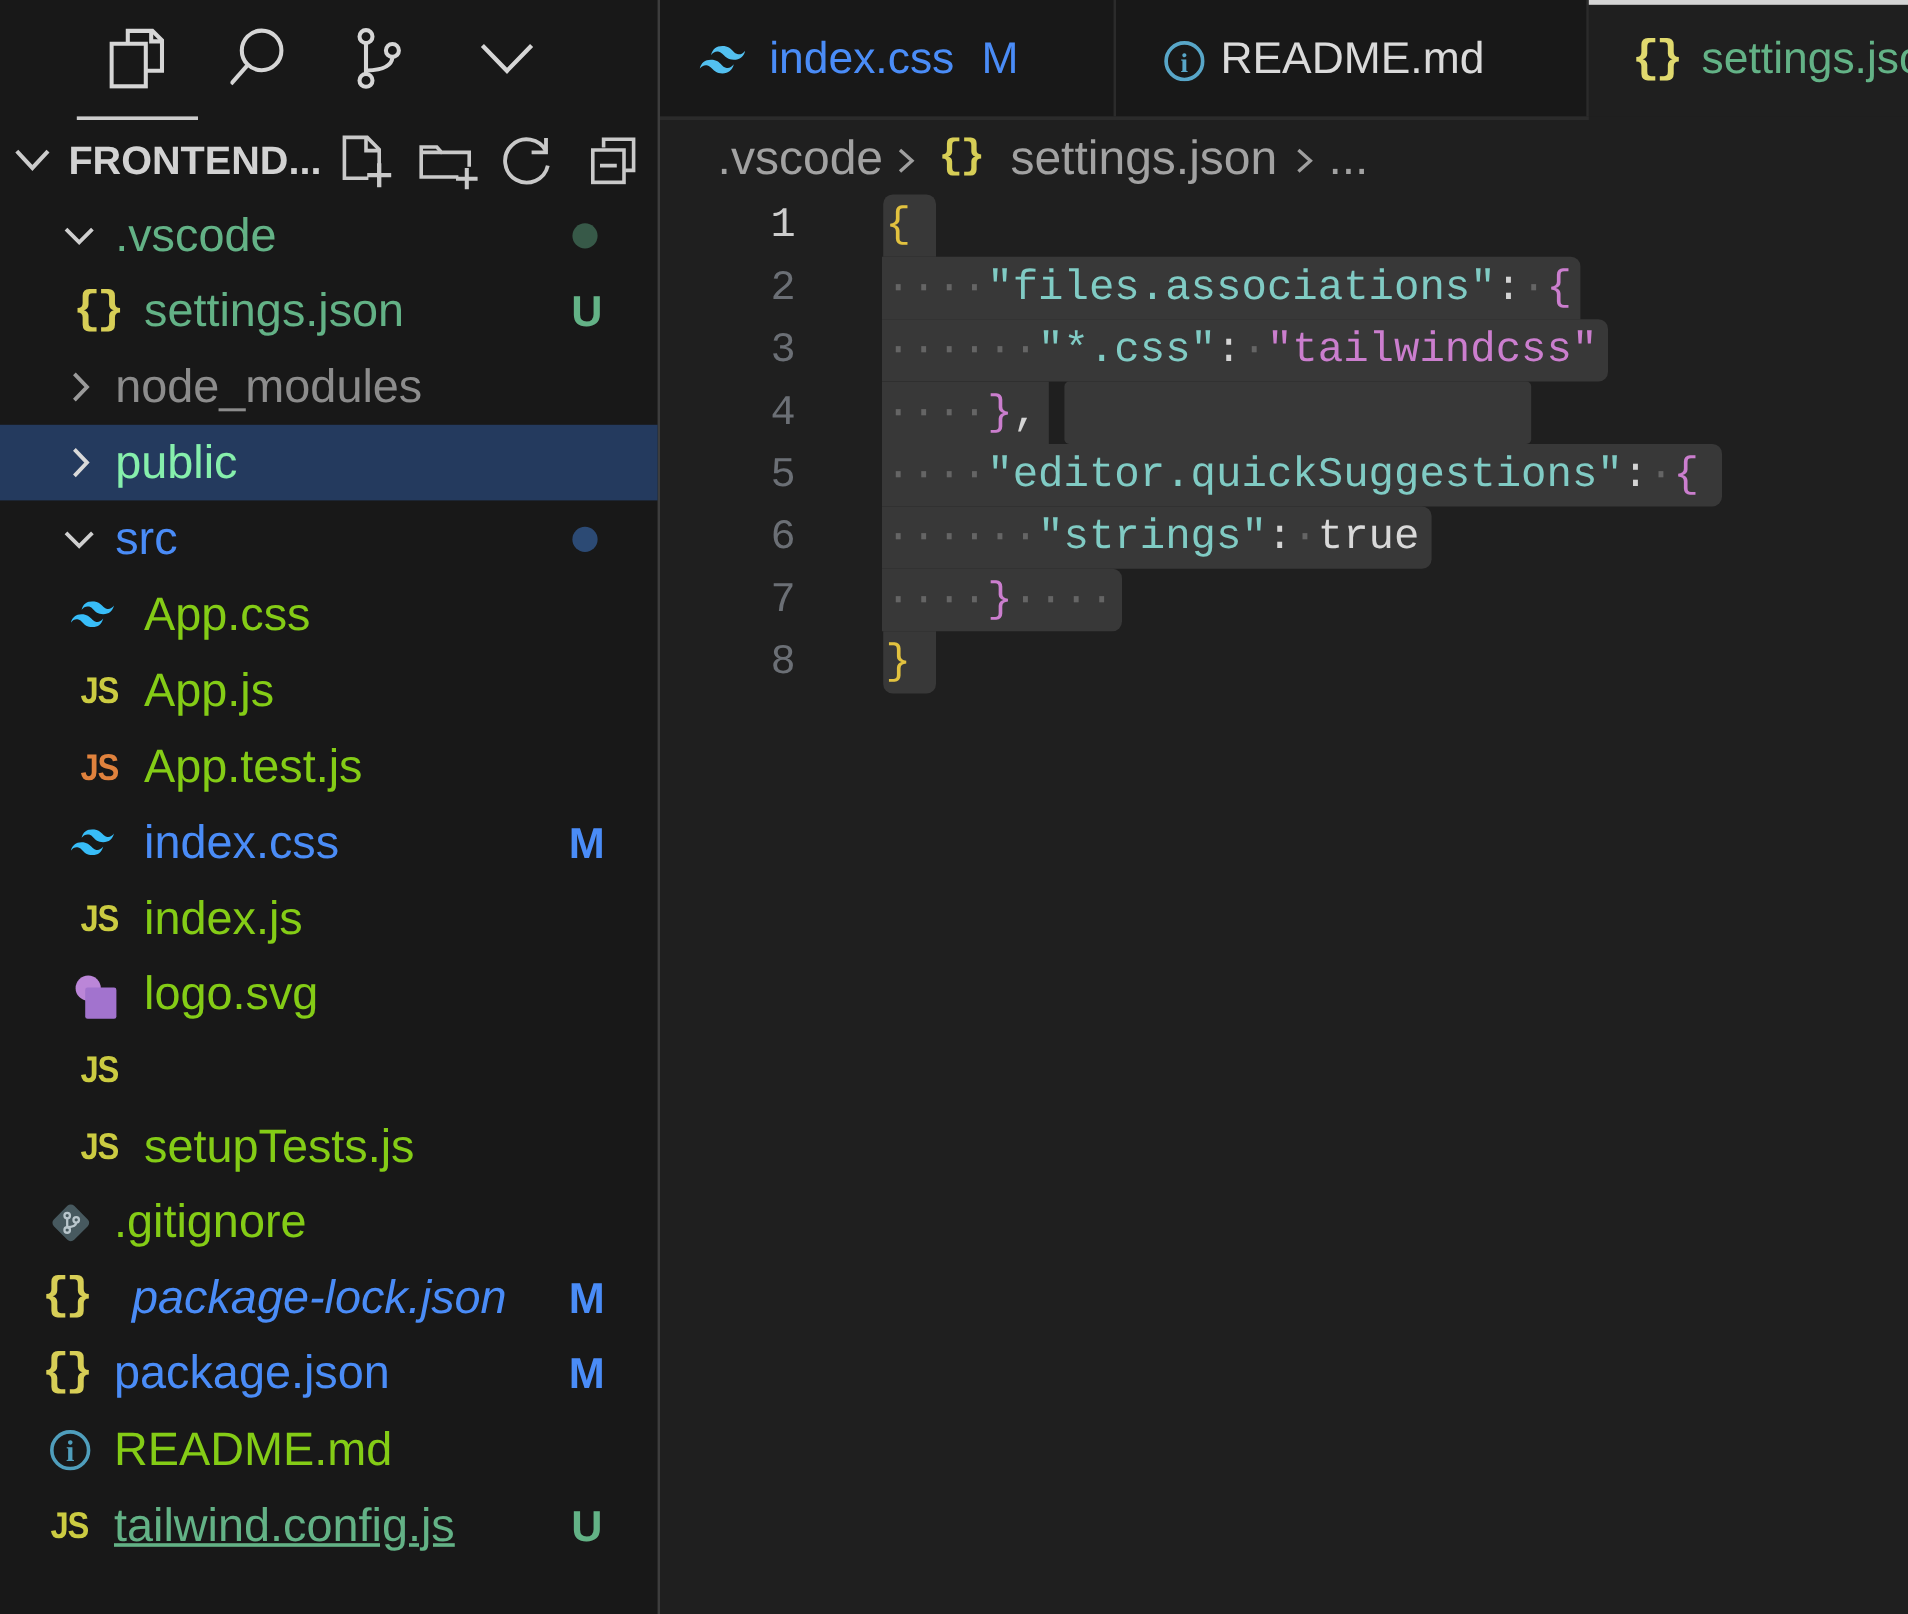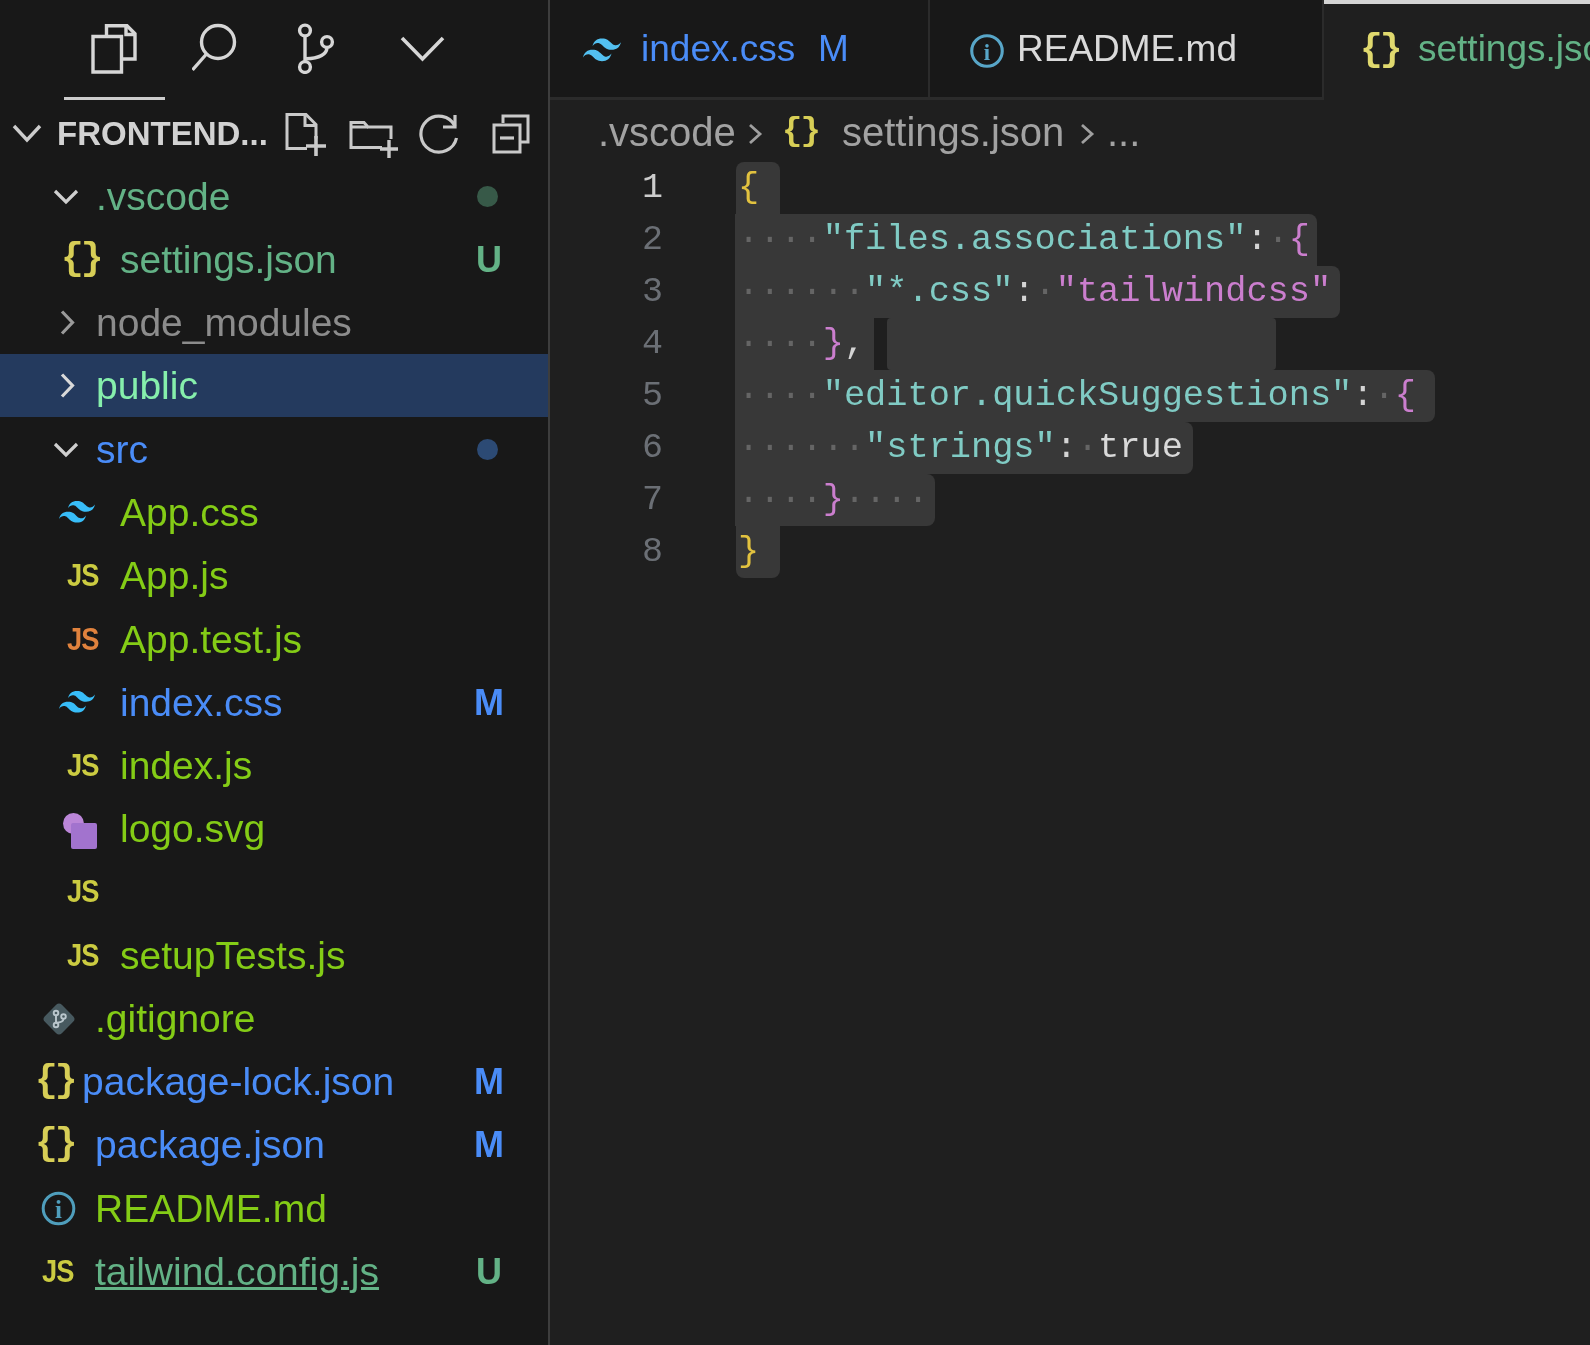--- a/index.html
+++ b/index.html
@@ -176,21 +176,21 @@
           <circle cx="16" cy="13" r="2.3"></circle>
           <circle cx="16" cy="25" r="2.3"></circle>
           <circle cx="23.5" cy="16.5" r="2.3"></circle>
           <path d="M16 15.3 L16 22.7 M23.5 18.8 Q23.5 22.5 16 22.7"></path>
         </g>
       </svg>
       <div class="rowlabel" style="left:95px; top:0; height:63px; line-height:63px;">.gitignore</div>
     </div>
     <div class="row" style="top:1049.5px;">
       <div class="abs" style="left:35px; top:0; height:63px; line-height:61px; font-size:38px; font-family:'Liberation Mono', monospace; font-weight:bold; color:#d7ce56; letter-spacing:-3px;">{}</div>
-      <div class="rowlabel blue" style="left:82px; top:0; height:63px; line-height:63px;">package-lock.json</div>
+      <div class="rowlabel blue" style="left:110px; top:0; height:63px; line-height:63px;font-style:italic;">package-lock.json</div>
       <div class="badge blue" style="left:469px; width:40px; top:0; height:63px; line-height:63px; text-align:center;">M</div>
     </div>
     <div class="row" style="top:1112.5px;">
       <div class="abs" style="left:35px; top:0; height:63px; line-height:61px; font-size:38px; font-family:'Liberation Mono', monospace; font-weight:bold; color:#d7ce56; letter-spacing:-3px;">{}</div>
       <div class="rowlabel blue" style="left:95px; top:0; height:63px; line-height:63px;">package.json</div>
       <div class="badge blue" style="left:469px; width:40px; top:0; height:63px; line-height:63px; text-align:center;">M</div>
     </div>
     <div class="row" style="top:1176.5px;">
       <svg class="abs" style="left:41px; top:14px;" width="35" height="35" viewBox="0 0 35 35">
         <circle cx="17.5" cy="17.5" r="15.3" fill="none" stroke="#4f9ebc" stroke-width="3"></circle>

